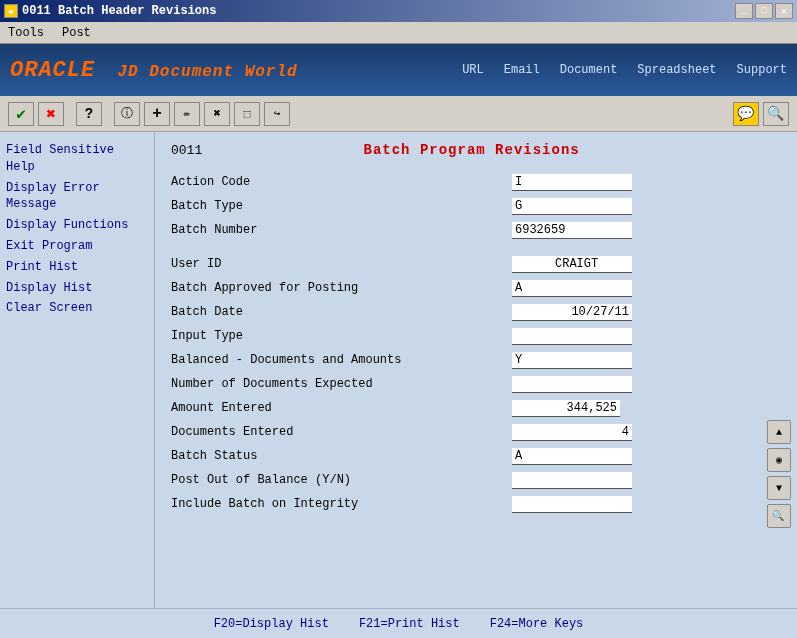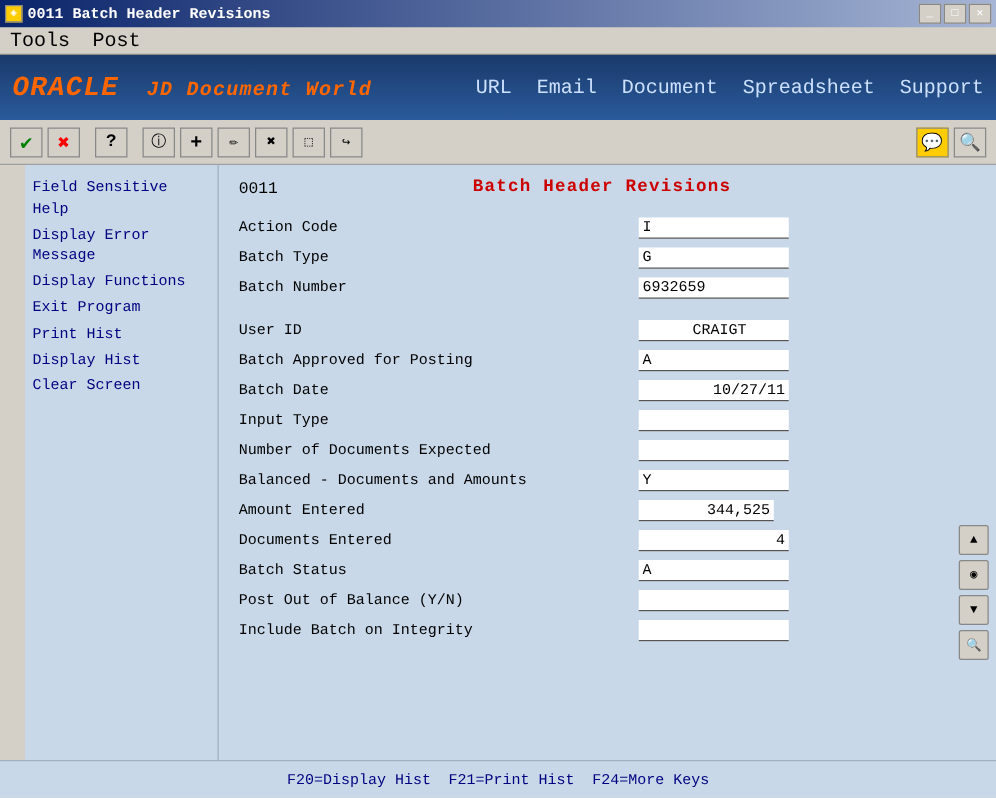--- a/index.html
+++ b/index.html
@@ -24,36 +24,36 @@
     
     .menu-bar {
       background: #d4d0c8;
       height: 22px;
       display: flex;
       align-items: center;
       padding: 0 4px;
       border-bottom: 1px solid #888;
       gap: 10px;
     }
-    .menu-item { font-size: 16px; cursor: pointer; padding: 2px 4px; }
+    .menu-item { font-size: 12px; cursor: pointer; padding: 2px 4px; }
 
     
     .oracle-banner {
       background: linear-gradient(to bottom, #1a3a6b, #2a5a9b);
       height: 52px;
       display: flex;
       align-items: center;
       justify-content: space-between;
       padding: 0 10px;
     }
     .oracle-logo { color: white; font-size: 22px; font-weight: bold; font-style: italic; letter-spacing: 1px; }
     .oracle-logo span { color: #ff6600; }
     .oracle-jde { color: #d0e8ff; font-size: 16px; margin-left: 8px; }
     .banner-nav { display: flex; gap: 20px; }
-    .banner-nav-item { color: #cce0ff; font-size: 16px; cursor: pointer; text-align: center; }
+    .banner-nav-item { color: #cce0ff; font-size: 12px; cursor: pointer; text-align: center; }
 
     
     .toolbar {
       background: #d4d0c8;
       height: 36px;
       display: flex;
       align-items: center;
       padding: 0 8px;
       gap: 4px;
       border-bottom: 1px solid #a0a0a0;
@@ -65,21 +65,20 @@
       display: flex; align-items: center; justify-content: center;
       cursor: pointer; font-size: 14px;
     }
     .tool-sep { width: 4px; }
 
     
     .main-area {
       display: flex;
       height: calc(638px - 22px - 22px - 52px - 36px - 30px);
       background: #701a75;
-      margin-left: 20px;
     }
 
     
     .sidebar {
       width: 155px;
       background: #c8d8e8;
       padding: 8px 6px;
       border-right: 1px solid #a0b0c0;
       flex-shrink: 0;
     }
@@ -106,20 +105,21 @@
       margin-bottom: 14px;
     }
     .form-batch-id { font-size: 13px; color: #000; }
     .form-title { color: #cc0000; font-size: 14px; font-weight: bold; font-family: 'Courier New', monospace; letter-spacing: 1px; }
 
     .form-row {
       display: flex;
       align-items: center;
       margin-bottom: 4px;
       min-height: 20px;
+      gap: 21px;
     }
     .field-label {
       width: 320px;
       font-size: 12px;
       color: #000;
       font-family: 'Courier New', monospace;
     }
     .field-input {
       background: white;
       border: none;
@@ -137,21 +137,21 @@
 
     .form-spacer { height: 10px; }
 
     
     .status-bar {
       background: #c8d8e8;
       height: 30px;
       display: flex;
       align-items: center;
       justify-content: center;
-      gap: 14px;
+      gap: 30px;
       border-top: 1px solid #a0b0c0;
       font-size: 12px;
       font-family: 'Courier New', monospace;
       color: #000080;
     }
     .right-icon-btn {
       width: 24px; height: 24px;
       border: 1px solid #888;
       background: #d4d0c8;
       display: flex; align-items: center; justify-content: center;
@@ -228,21 +228,21 @@
     <div class="sidebar-item">Display Functions</div>
     <div class="sidebar-item">Exit Program</div>
     <div class="sidebar-item">Print Hist</div>
     <div class="sidebar-item">Display Hist</div>
     <div class="sidebar-item">Clear Screen</div>
   </div>
 
   <div class="form-area">
     <div class="form-header">
       <span class="form-batch-id">0011</span>
-      <span class="form-title">Batch Header Revisions</span>
+      <span class="form-title">Batch Program Revisions</span>
       <span style="width:40px;"></span>
     </div>
 
     <div class="form-row">
       <span class="field-label">Action Code</span>
       <input class="field-input" value="I" style="width: 50px;">
     </div>
 
     <div class="form-row">
       <span class="field-label">Batch Type</span>
@@ -270,27 +270,27 @@
       <span class="field-label">Batch Date</span>
       <input class="field-input" value="10/27/11" style="width: 100px; text-align: right;">
     </div>
 
     <div class="form-row">
       <span class="field-label">Input Type</span>
       <input class="field-input" value="" style="width: 120px;">
     </div>
 
     <div class="form-row">
+      <span class="field-label">Balanced - Documents and Amounts</span>
+      <input class="field-input" value="Y" style="width: 50px;">
+    </div>
+
+    <div class="form-row">
       <span class="field-label">Number of Documents Expected</span>
       <input class="field-input" value="" style="width: 80px;">
-    </div>
-
-    <div class="form-row">
-      <span class="field-label">Balanced - Documents and Amounts</span>
-      <input class="field-input" value="Y" style="width: 50px;">
     </div>
 
     <div class="form-row">
       <span class="field-label">Amount Entered</span>
       <input class="field-input field-input-right" value="344,525" style="width: 108px; text-align: right;">
     </div>
 
     <div class="form-row">
       <span class="field-label">Documents Entered</span>
       <input class="field-input field-input-right" value="4" style="width: 120px; text-align: right;">

